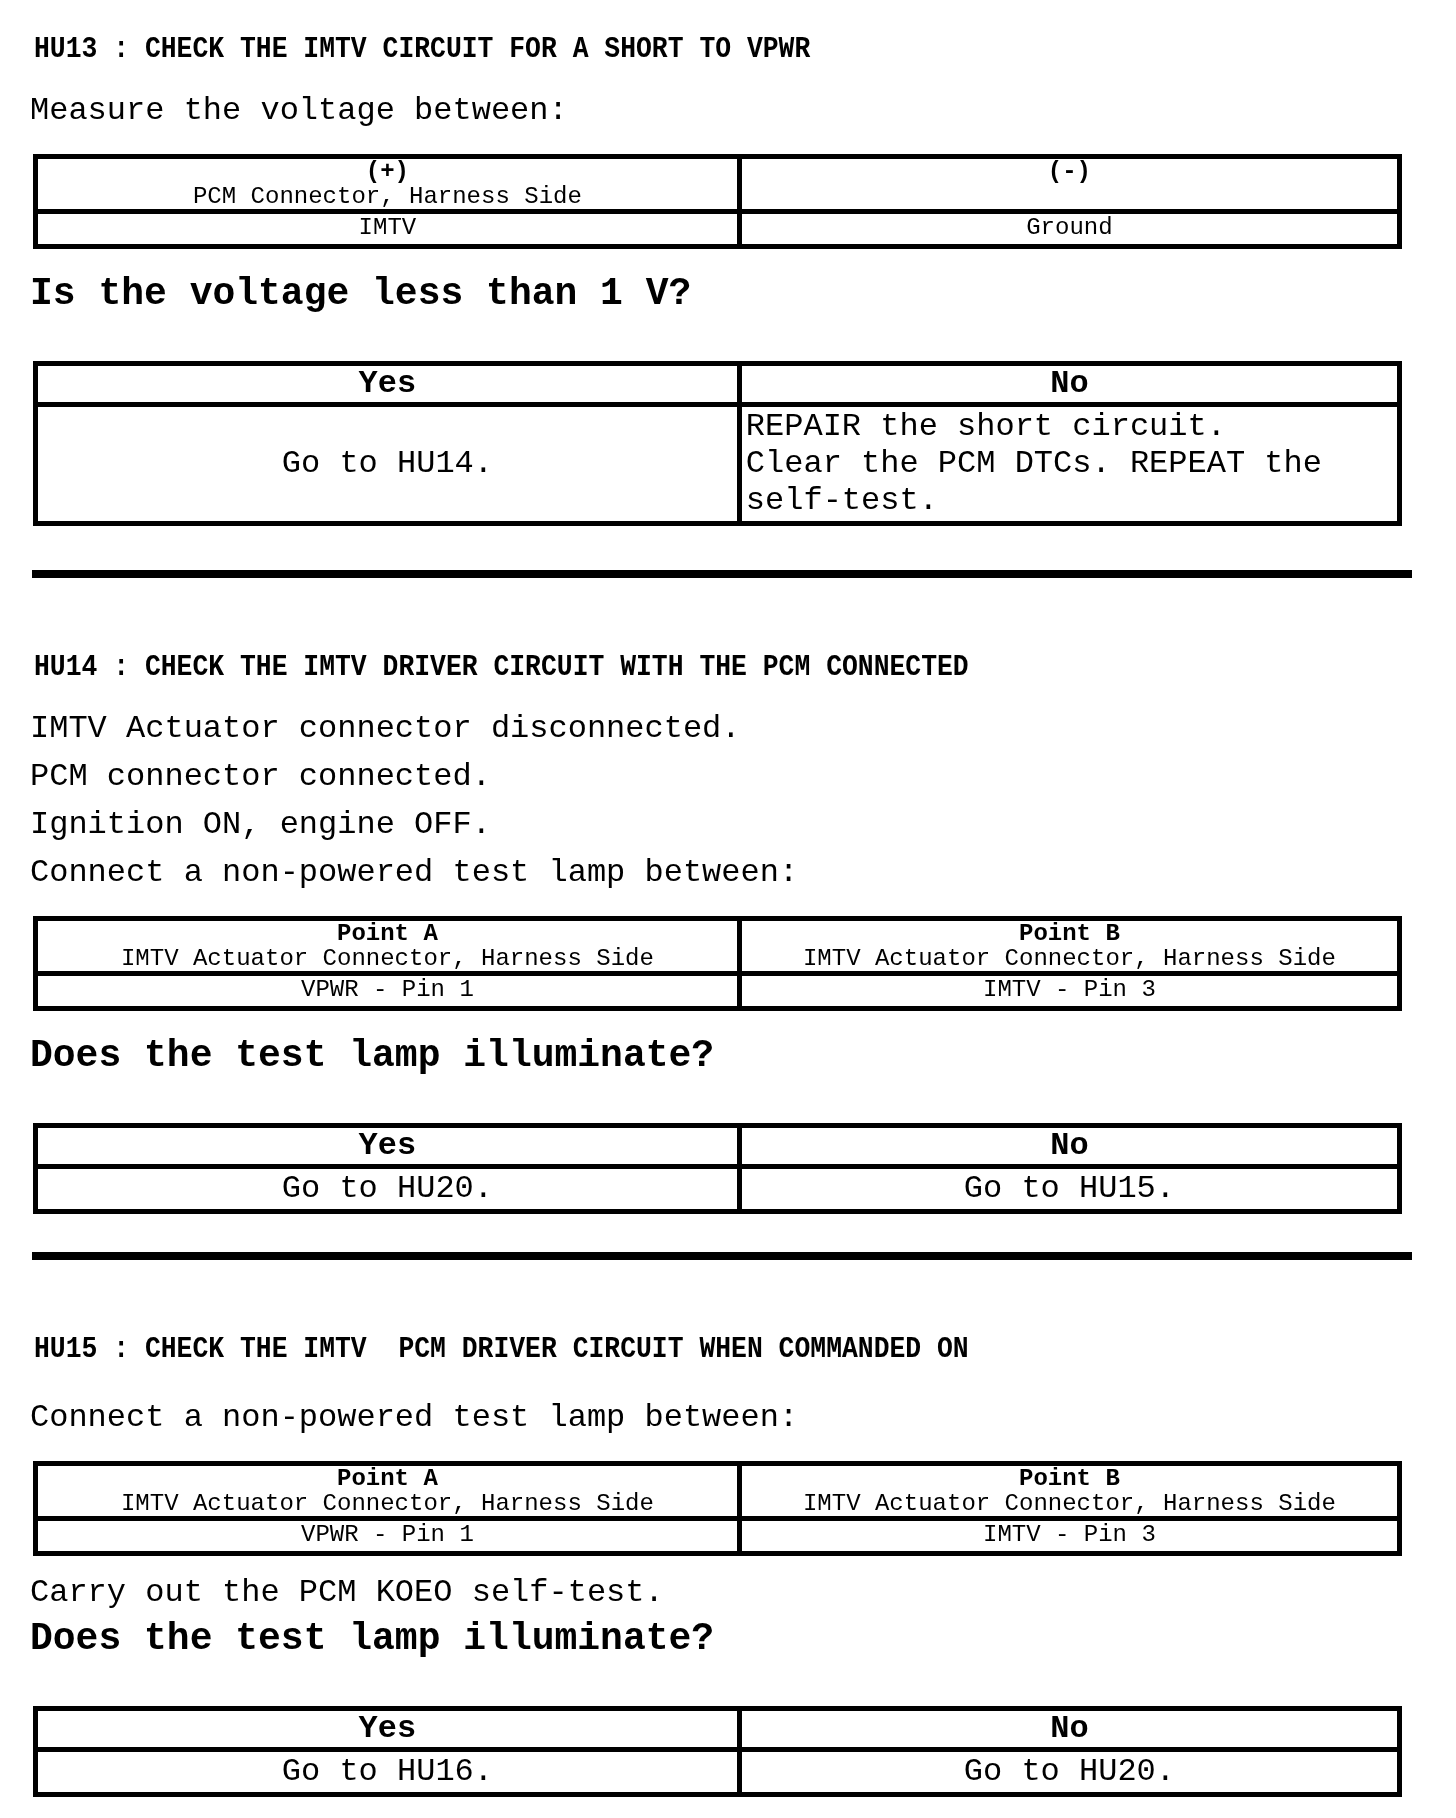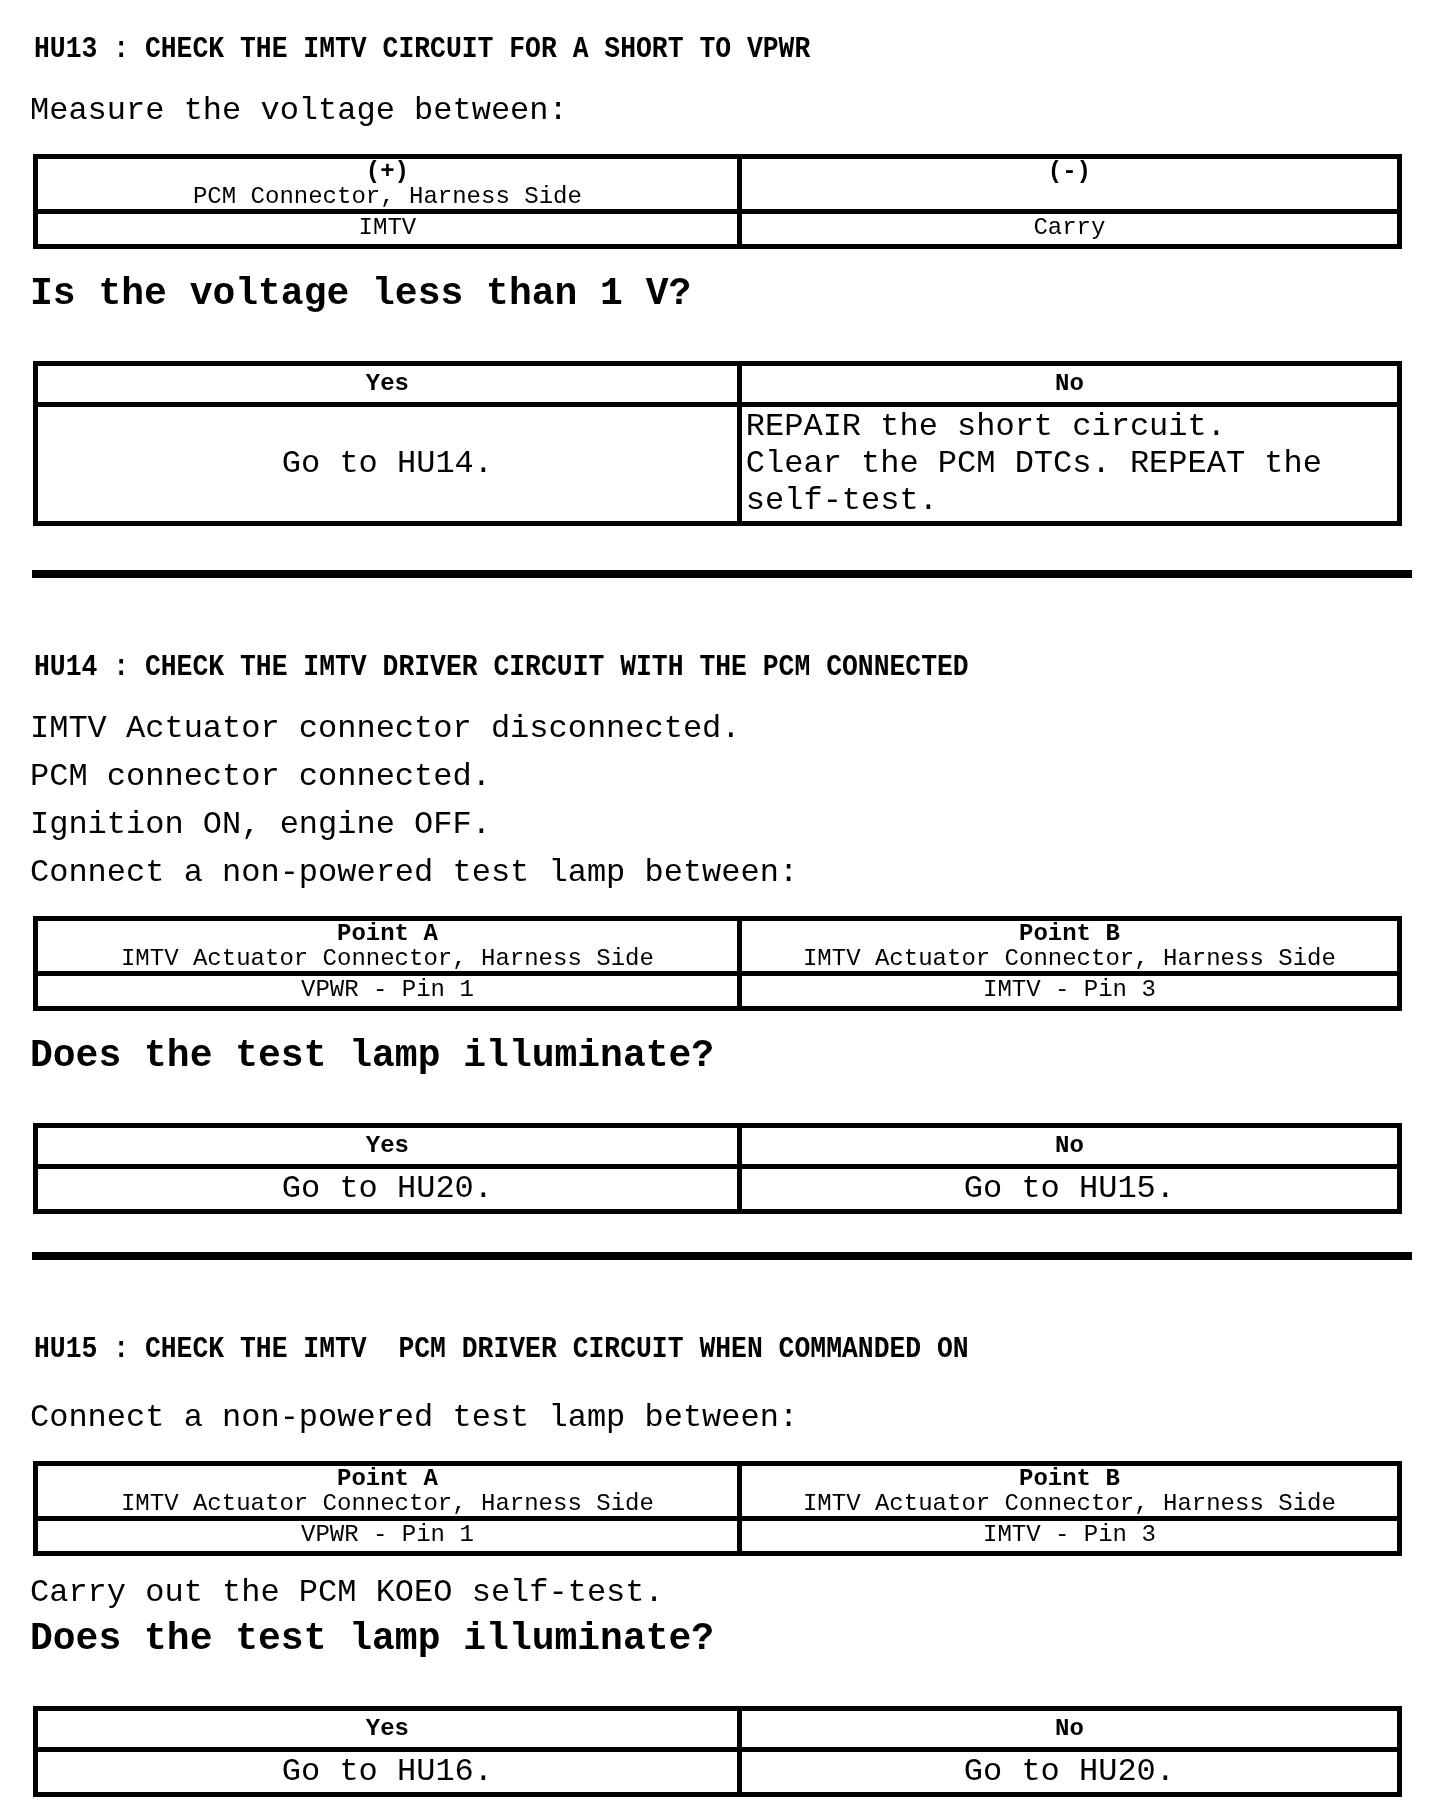--- a/index.html
+++ b/index.html
@@ -32,21 +32,21 @@
   col.c2 { width: 48.4%; }
 
   
   table.spec td { vertical-align: top; text-align: center; font-size: 24px; line-height: 25px; padding: 0; }
   table.spec .title { font-weight: bold; }
   table.spec td.v { vertical-align: middle; line-height: 26px; padding: 1px 0 3px 0; }
   table.spec.tight { margin-bottom: 18px; }
 
   
   table.dec { margin-bottom: 44px; }
-  table.dec th { font-size: 24px; line-height: 36px; font-weight: bold; text-align: center; padding: 0; }
+  table.dec th { font-size: 32px; line-height: 36px; font-weight: bold; text-align: center; padding: 0; }
   table.dec td { font-size: 32px; line-height: 37px; text-align: center; vertical-align: middle; padding: 1px 0 2px 0; }
   table.dec td.align-left { text-align: left; padding-left: 4px; padding-right: 2px; margin-top: 32px; }
   table.dec.tail { margin-bottom: 38px; }
 
   
   .divider { height: 8px; width: 1380px; background: #000000; margin: 0 0 70px 2px; }
   .divider.last { margin-bottom: 0; }
 </style>
 </head>
 <body>
@@ -69,21 +69,21 @@
           <div class="title">(+)</div>
           <div class="sub">PCM Connector, Harness Side</div>
         </td>
         <td>
           <div class="title">(-)</div>
           <div class="sub"></div>
         </td>
       </tr>
       <tr>
         <td class="v">IMTV</td>
-        <td class="v">Carry</td>
+        <td class="v">Ground</td>
       </tr>
     </tbody>
       </table>
 
     <p class="q">Is the voltage less than 1 V?</p>
 
     <table class="dec">
       <colgroup>
           <col class="c1">
           <col class="c2">

